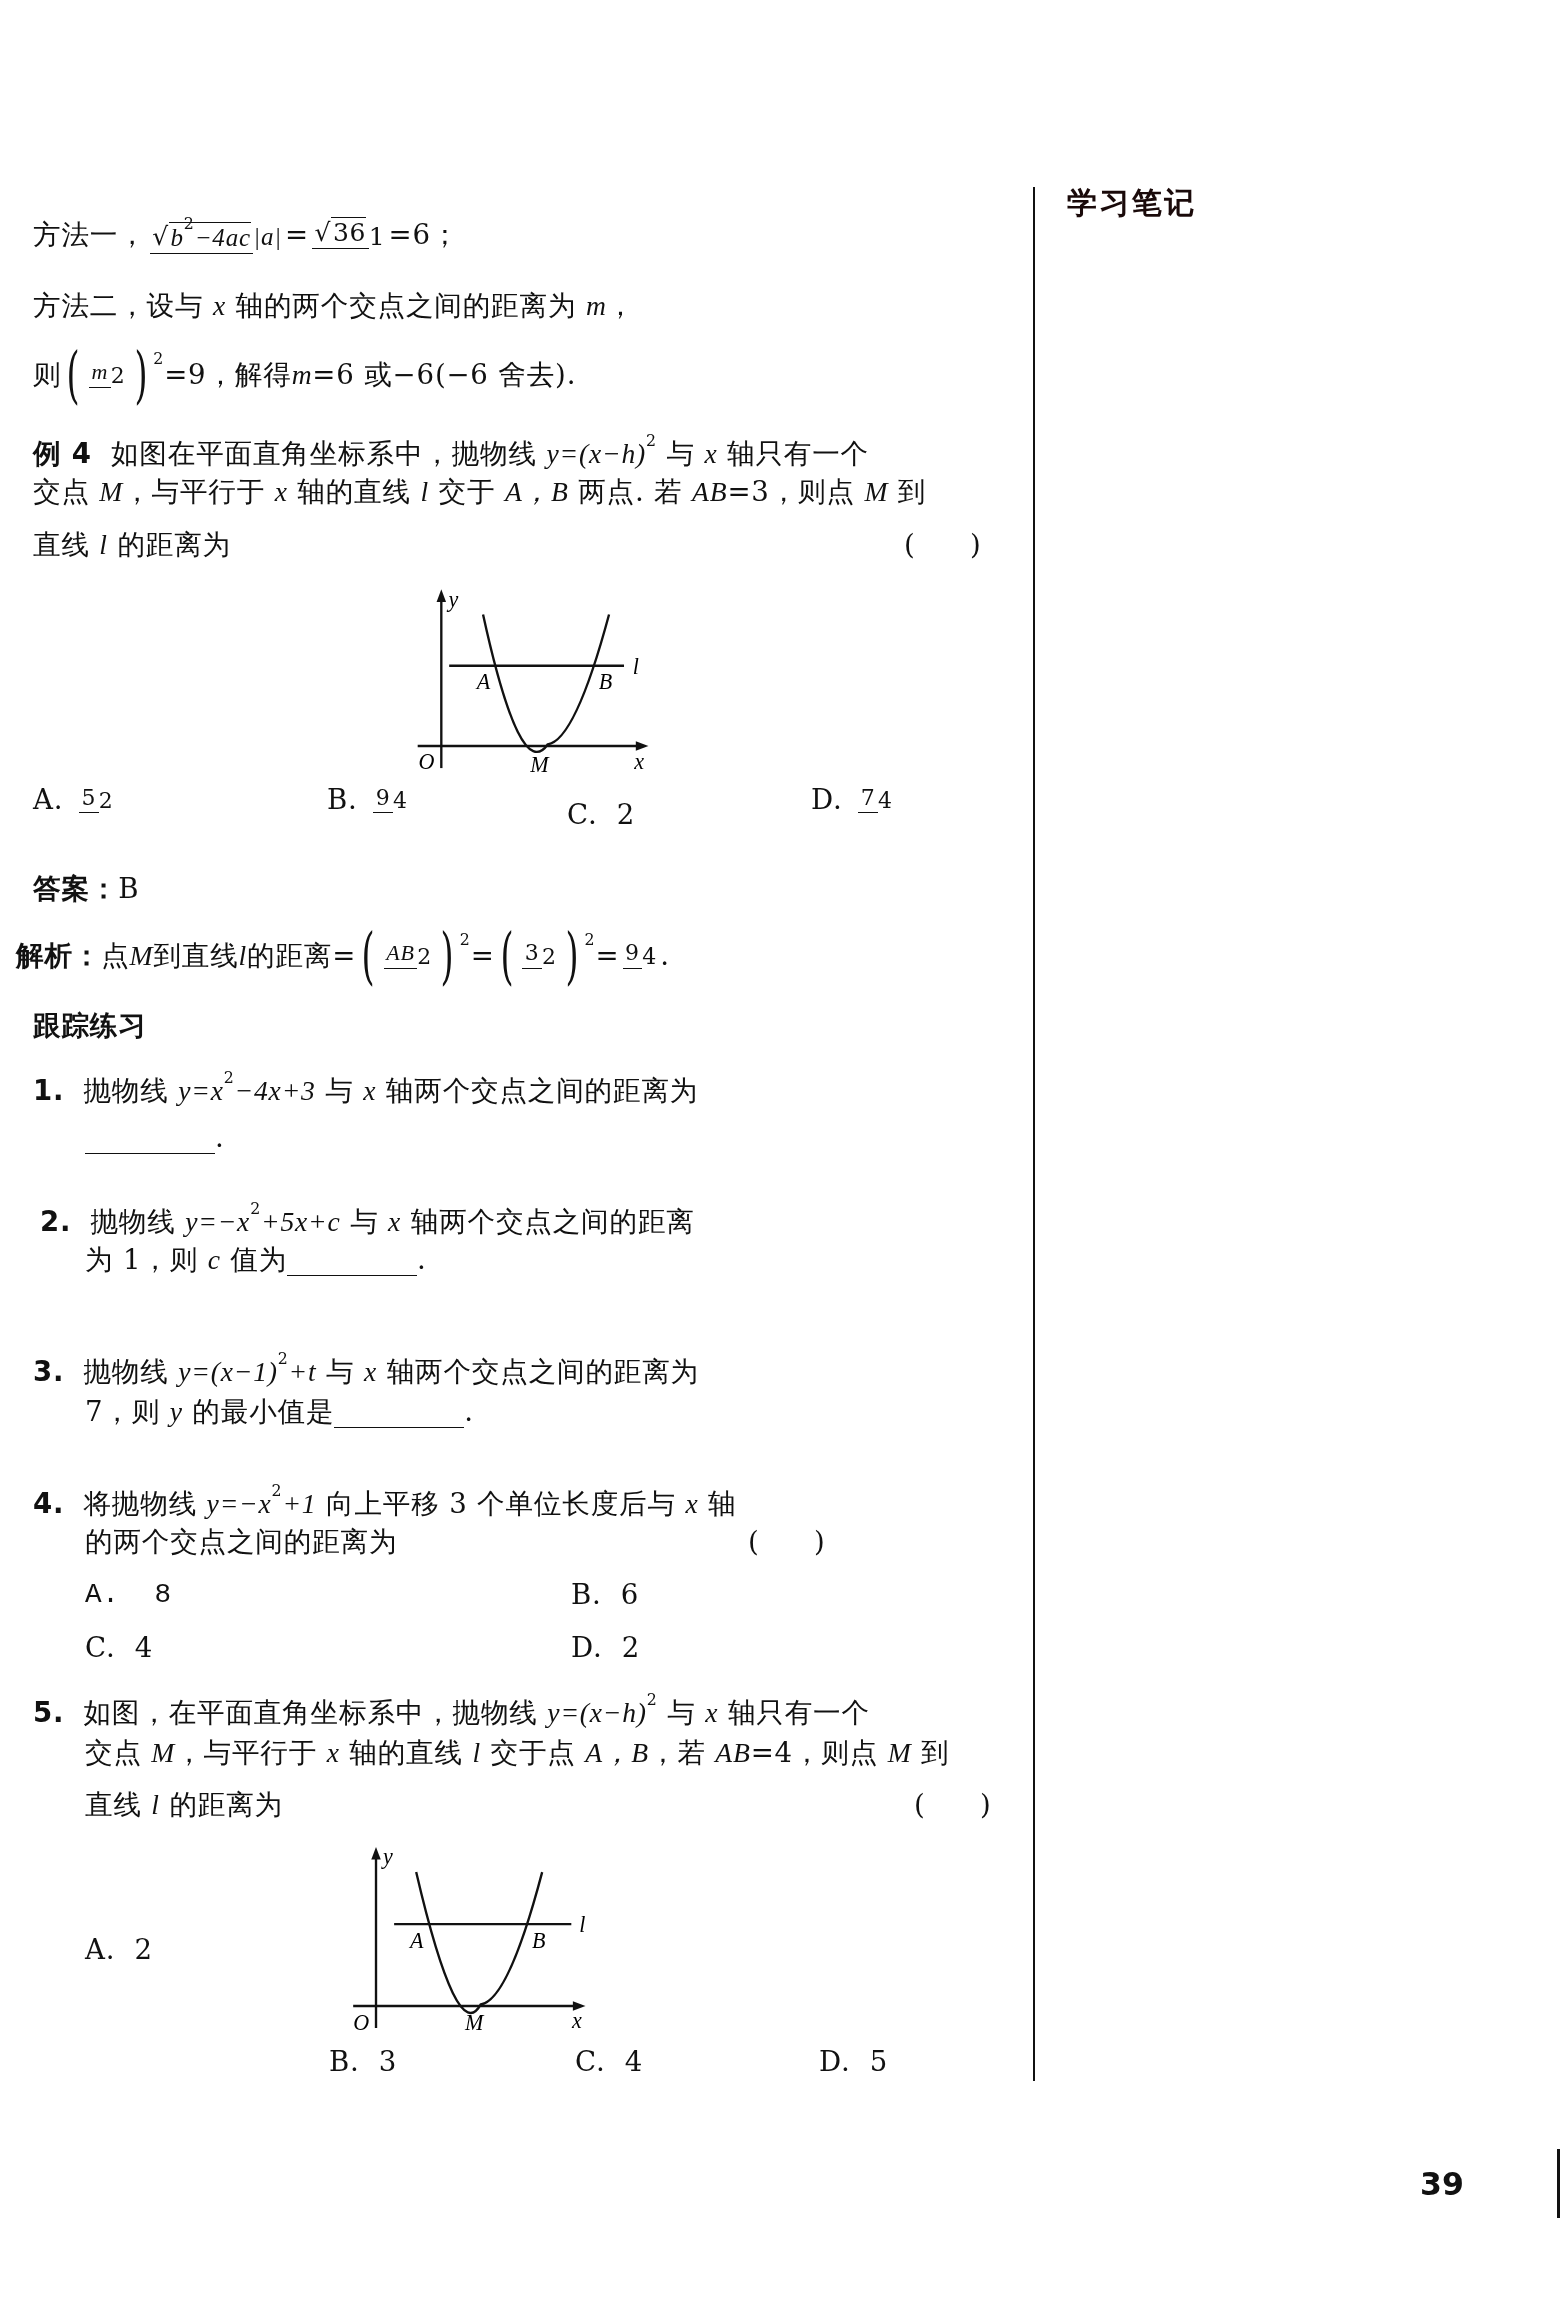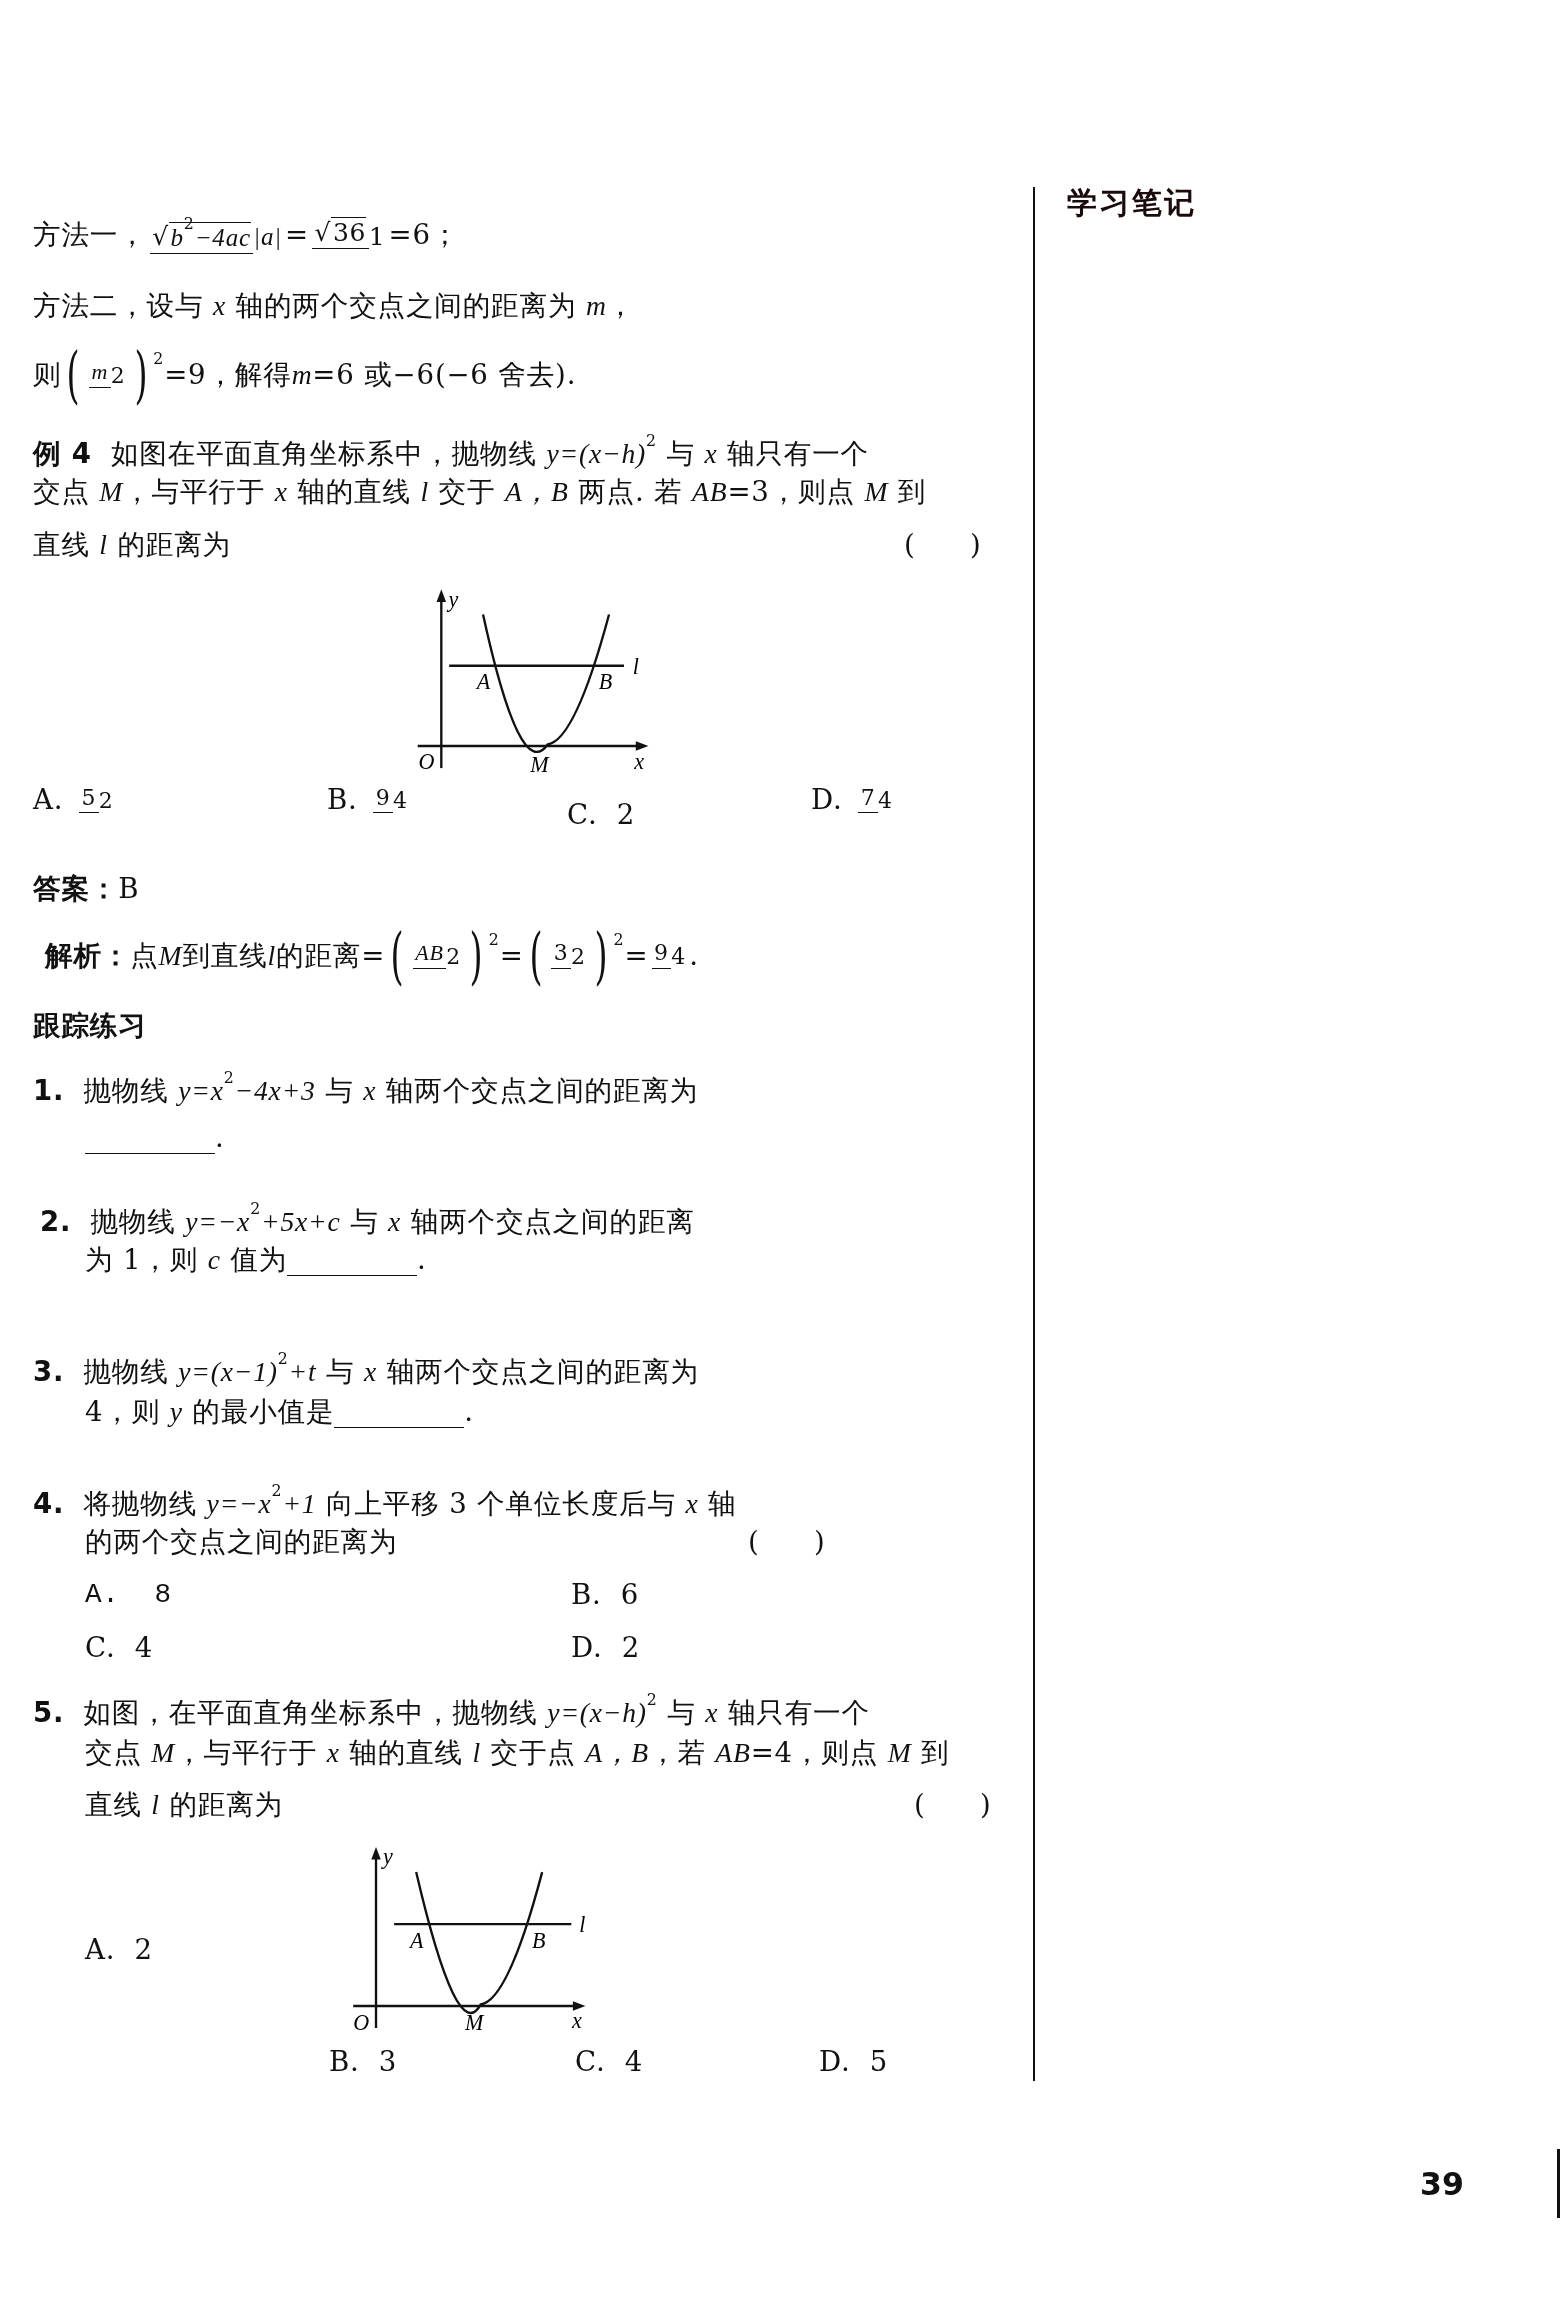--- a/index.html
+++ b/index.html
@@ -115,21 +115,21 @@
   <span class="frac small" style="margin-left:15.8px;">
       <span class="num">7</span>
       <span class="den">4</span>
     </span>
 </div>
 
 <div class="abs txt" style="left:33px; top:873px;">
   <span class="bold">答案：</span><span>B</span>
 </div>
 
-<div class="abs txt" style="left:45px; top:918px; height:75px; display:flex; align-items:center;">
+<div class="abs txt" style="left:16px; top:918px; height:75px; display:flex; align-items:center;">
   <span class="bold">解析：</span>
   <span>点 </span>
     <span class="i">M</span>
     <span> 到直线 </span>
     <span class="i">l</span>
     <span> 的距离=</span>
   <span class="paren">(</span>
   <span class="frac small">
       <span class="num i">AB</span>
       <span class="den">2</span>
@@ -165,21 +165,21 @@
   <span class="bold">2.</span>&nbsp;&nbsp;<span>抛物线 </span><span class="i">y=−x</span><sup>2</sup><span class="i">+5x+c</span><span> 与 </span><span class="i">x</span><span> 轴两个交点之间的距离</span>
 </div>
 <div class="abs txt" style="left:85px; top:1244px;">
   <span>为 1，则 </span><span class="i">c</span><span> 值为</span><span class="blank"></span><span>.</span>
 </div>
 
 <div class="abs txt" style="left:33px; top:1343px;">
   <span class="bold">3.</span>&nbsp;&nbsp;<span>抛物线 </span><span class="i">y=(x−1)</span><sup>2</sup><span class="i">+t</span><span> 与 </span><span class="i">x</span><span> 轴两个交点之间的距离为</span>
 </div>
 <div class="abs txt" style="left:85px; top:1396px;">
-  <span>4，则 </span><span class="i">y</span><span> 的最小值是</span><span class="blank"></span><span>.</span>
+  <span>7，则 </span><span class="i">y</span><span> 的最小值是</span><span class="blank"></span><span>.</span>
 </div>
 
 <div class="abs txt" style="left:33px; top:1475px;">
   <span class="bold">4.</span>&nbsp;&nbsp;<span>将抛物线 </span><span class="i">y=−x</span><sup>2</sup><span class="i">+1</span><span> 向上平移 3 个单位长度后与 </span><span class="i">x</span><span> 轴</span>
 </div>
 <div class="abs txt" style="left:85px; top:1526px;">
   <span>的两个交点之间的距离为</span>
 </div>
 <div class="abs txt bracket" style="left:748px; top:1526px;">(　　)</div>
 <div class="abs txt opt" style="left:85px; top:1579px;font-family:Liberation Mono, monospace;"><span>A.</span>&nbsp;&nbsp;<span>8</span></div>

